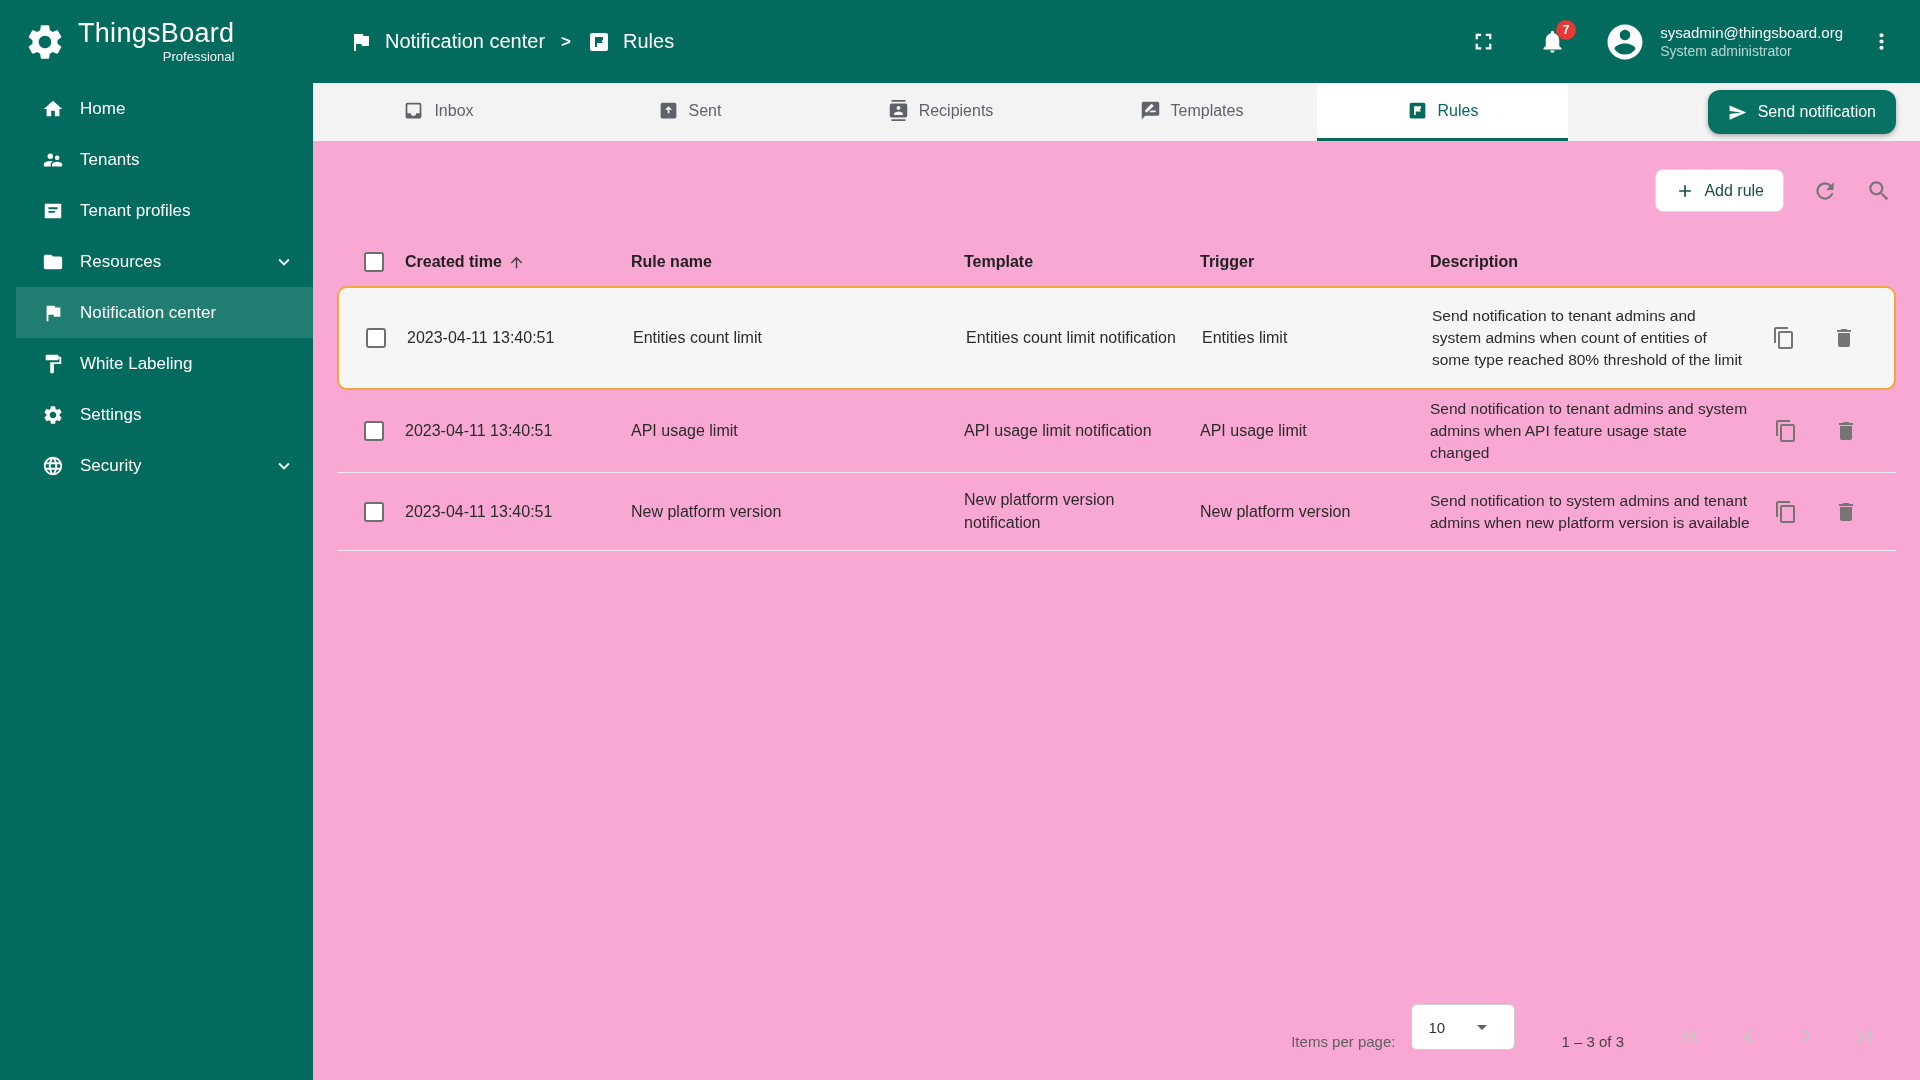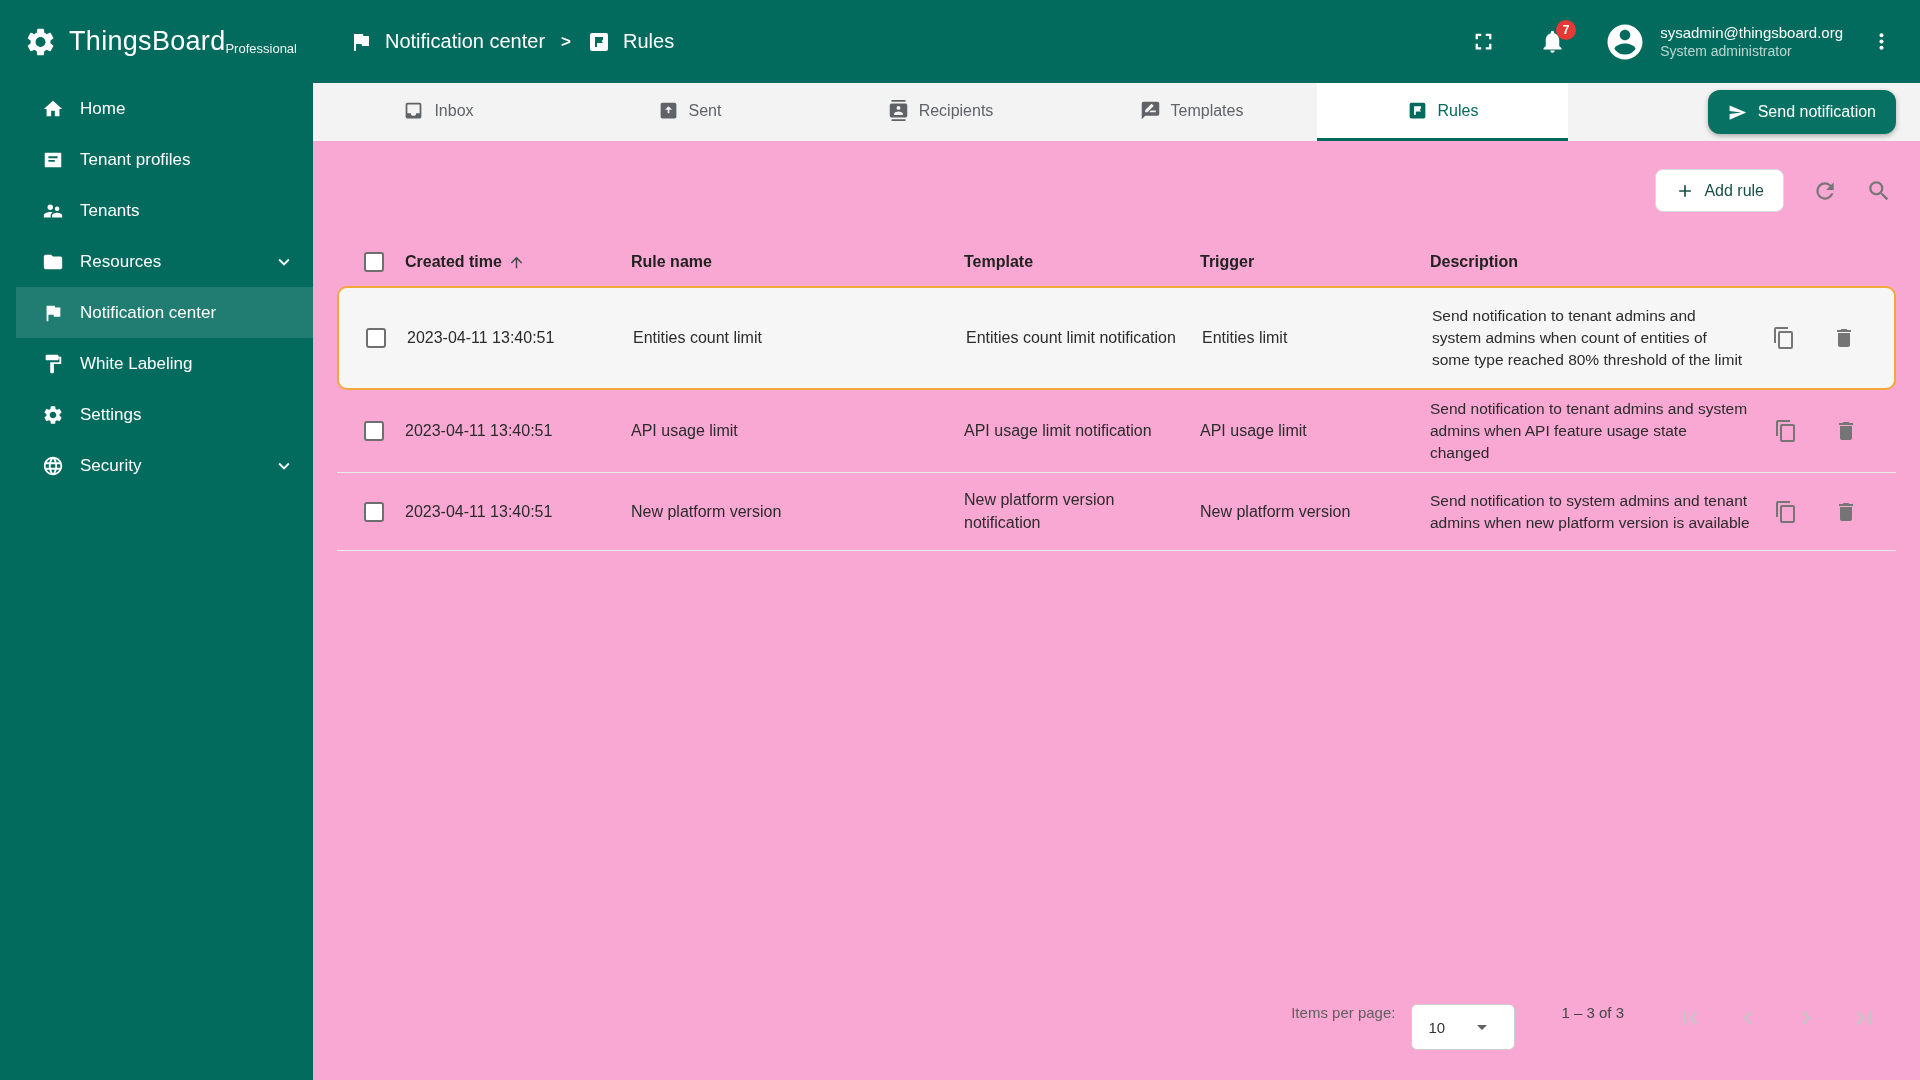--- a/index.html
+++ b/index.html
@@ -21,21 +21,21 @@
   .sidebar{
     width:313px;min-width:313px;height:1080px;
     background:var(--primary);color:#fff;
     display:flex;flex-direction:column;
   }
   .logo{
     height:83px;display:flex;align-items:center;gap:12px;
     padding:0 16px 0 24px;cursor:pointer;
   }
   .logo .ic{width:42px;height:42px;}
-  .logo-text{display:flex;align-items:flex-end;}
+  .logo-text{display:flex;flex-direction:column;align-items:flex-end;}
   .logo-name{font-size:27px;font-weight:500;letter-spacing:.3px;line-height:1.05;}
   .logo-sub{font-size:13px;font-weight:400;opacity:.95;margin-top:2px;}
   .nav{display:flex;flex-direction:column;margin-left:16px;}
   .nav-item{
     height:51px;display:flex;align-items:center;gap:16px;
     padding:0 18px 0 26px;font-size:17px;font-weight:500;
     color:#fff;cursor:pointer;
   }
   .nav-item .ic{width:22px;height:22px;flex:none;}
   .nav-item.active{background:rgba(255,255,255,.12);}
@@ -139,21 +139,21 @@
     margin-left:27px;display:block;background:#fff;cursor:pointer;
   }
   .row-icbtn{
     background:none;border:none;color:#757575;cursor:pointer;
     display:flex;align-items:center;justify-content:center;width:30px;height:30px;justify-self:center;
   }
   .row-icbtn .ic{width:24px;height:24px;}
 
   
   .paginator{
-    margin-top:auto;display:flex;align-items:flex-start;justify-content:flex-end;
+    margin-top:auto;display:flex;align-items:flex-end;justify-content:flex-end;
     padding:22px 42px 30px 0;color:#5f5f5f;font-size:15px;
   }
   .pp-select{
     margin-left:16px;width:104px;height:46px;border:1px solid #cdcdcd;border-radius:6px;
     display:flex;align-items:center;justify-content:space-between;
     padding:0 20px 0 16px;cursor:pointer;background:#fff;color:#333;font-size:15px;
   }
   .pp-select .ic{width:24px;height:24px;color:#616161;}
   .pp-range{margin-left:46px;color:#444;}
   .pp-nav{margin-left:52px;display:flex;align-items:center;gap:30px;}
@@ -273,29 +273,29 @@
   </div>
   <nav class="nav">
     <div class="nav-item">
       <svg class="ic">
           <use href="#i-home"></use>
         </svg>
       <span>Home</span>
     </div>
     <div class="nav-item">
       <svg class="ic">
+          <use href="#i-people"></use>
+        </svg>
+      <span>Tenants</span>
+    </div>
+    <div class="nav-item">
+      <svg class="ic">
           <use href="#i-badge"></use>
         </svg>
       <span>Tenant profiles</span>
-    </div>
-    <div class="nav-item">
-      <svg class="ic">
-          <use href="#i-people"></use>
-        </svg>
-      <span>Tenants</span>
     </div>
     <div class="nav-item">
       <svg class="ic">
           <use href="#i-folder"></use>
         </svg>
       <span>Resources</span>
       <svg class="ic nav-chevron">
           <use href="#i-chevron-down"></use>
         </svg>
     </div>

